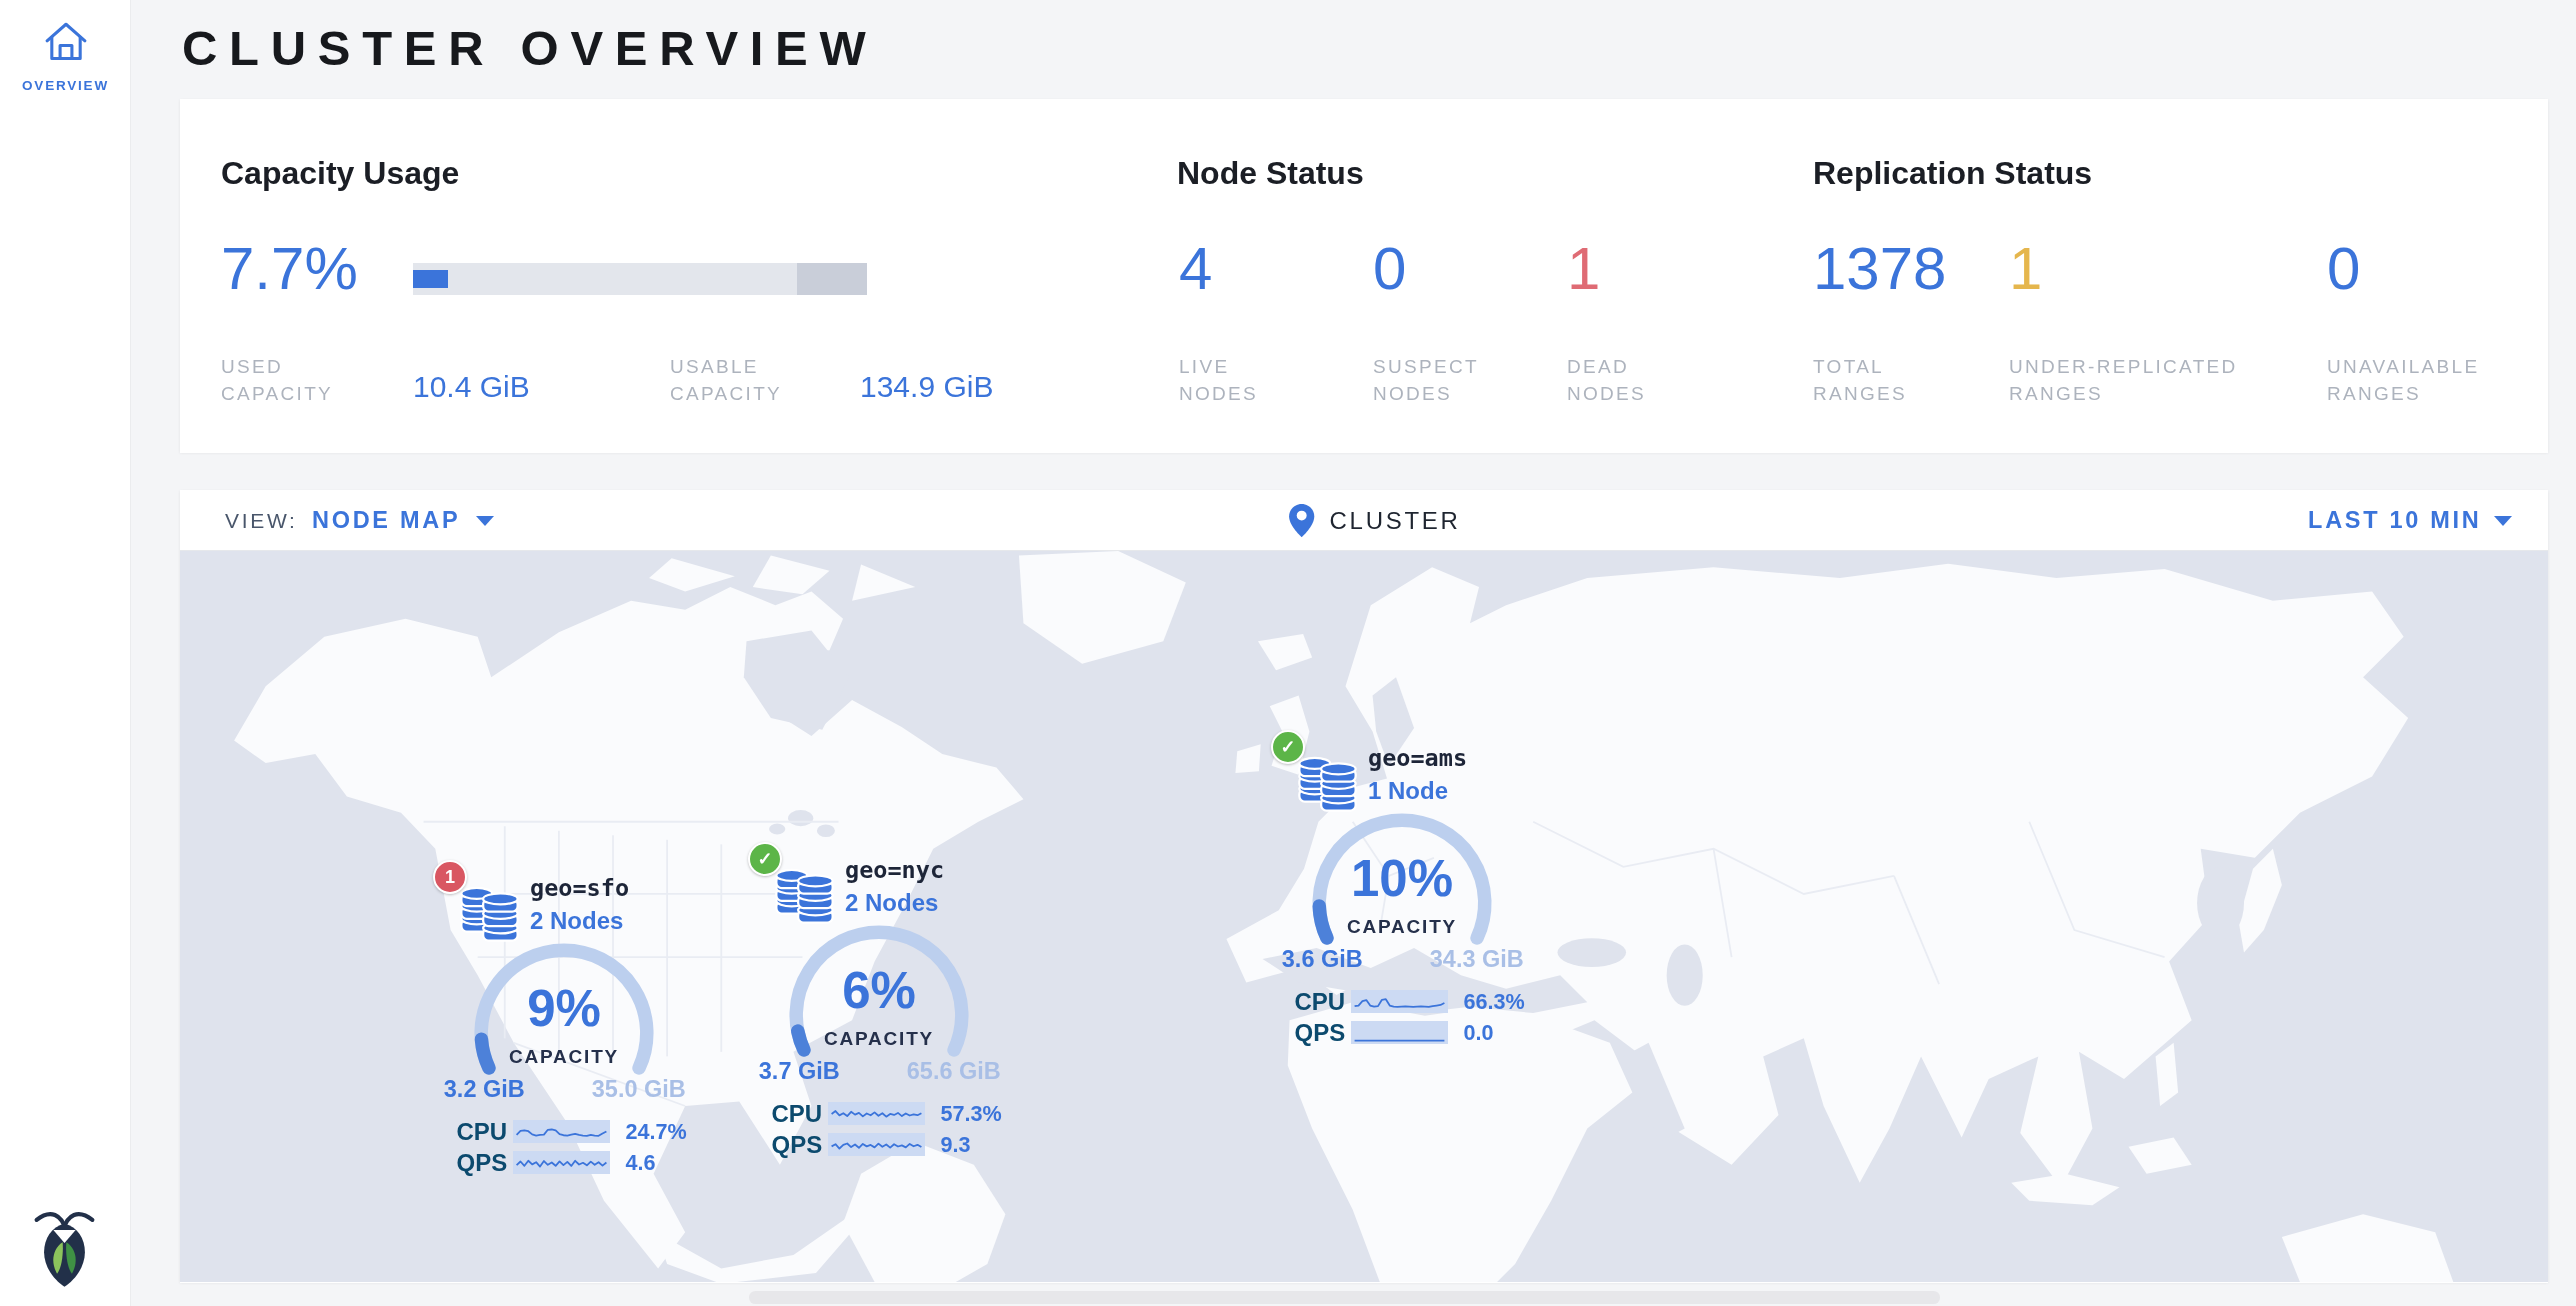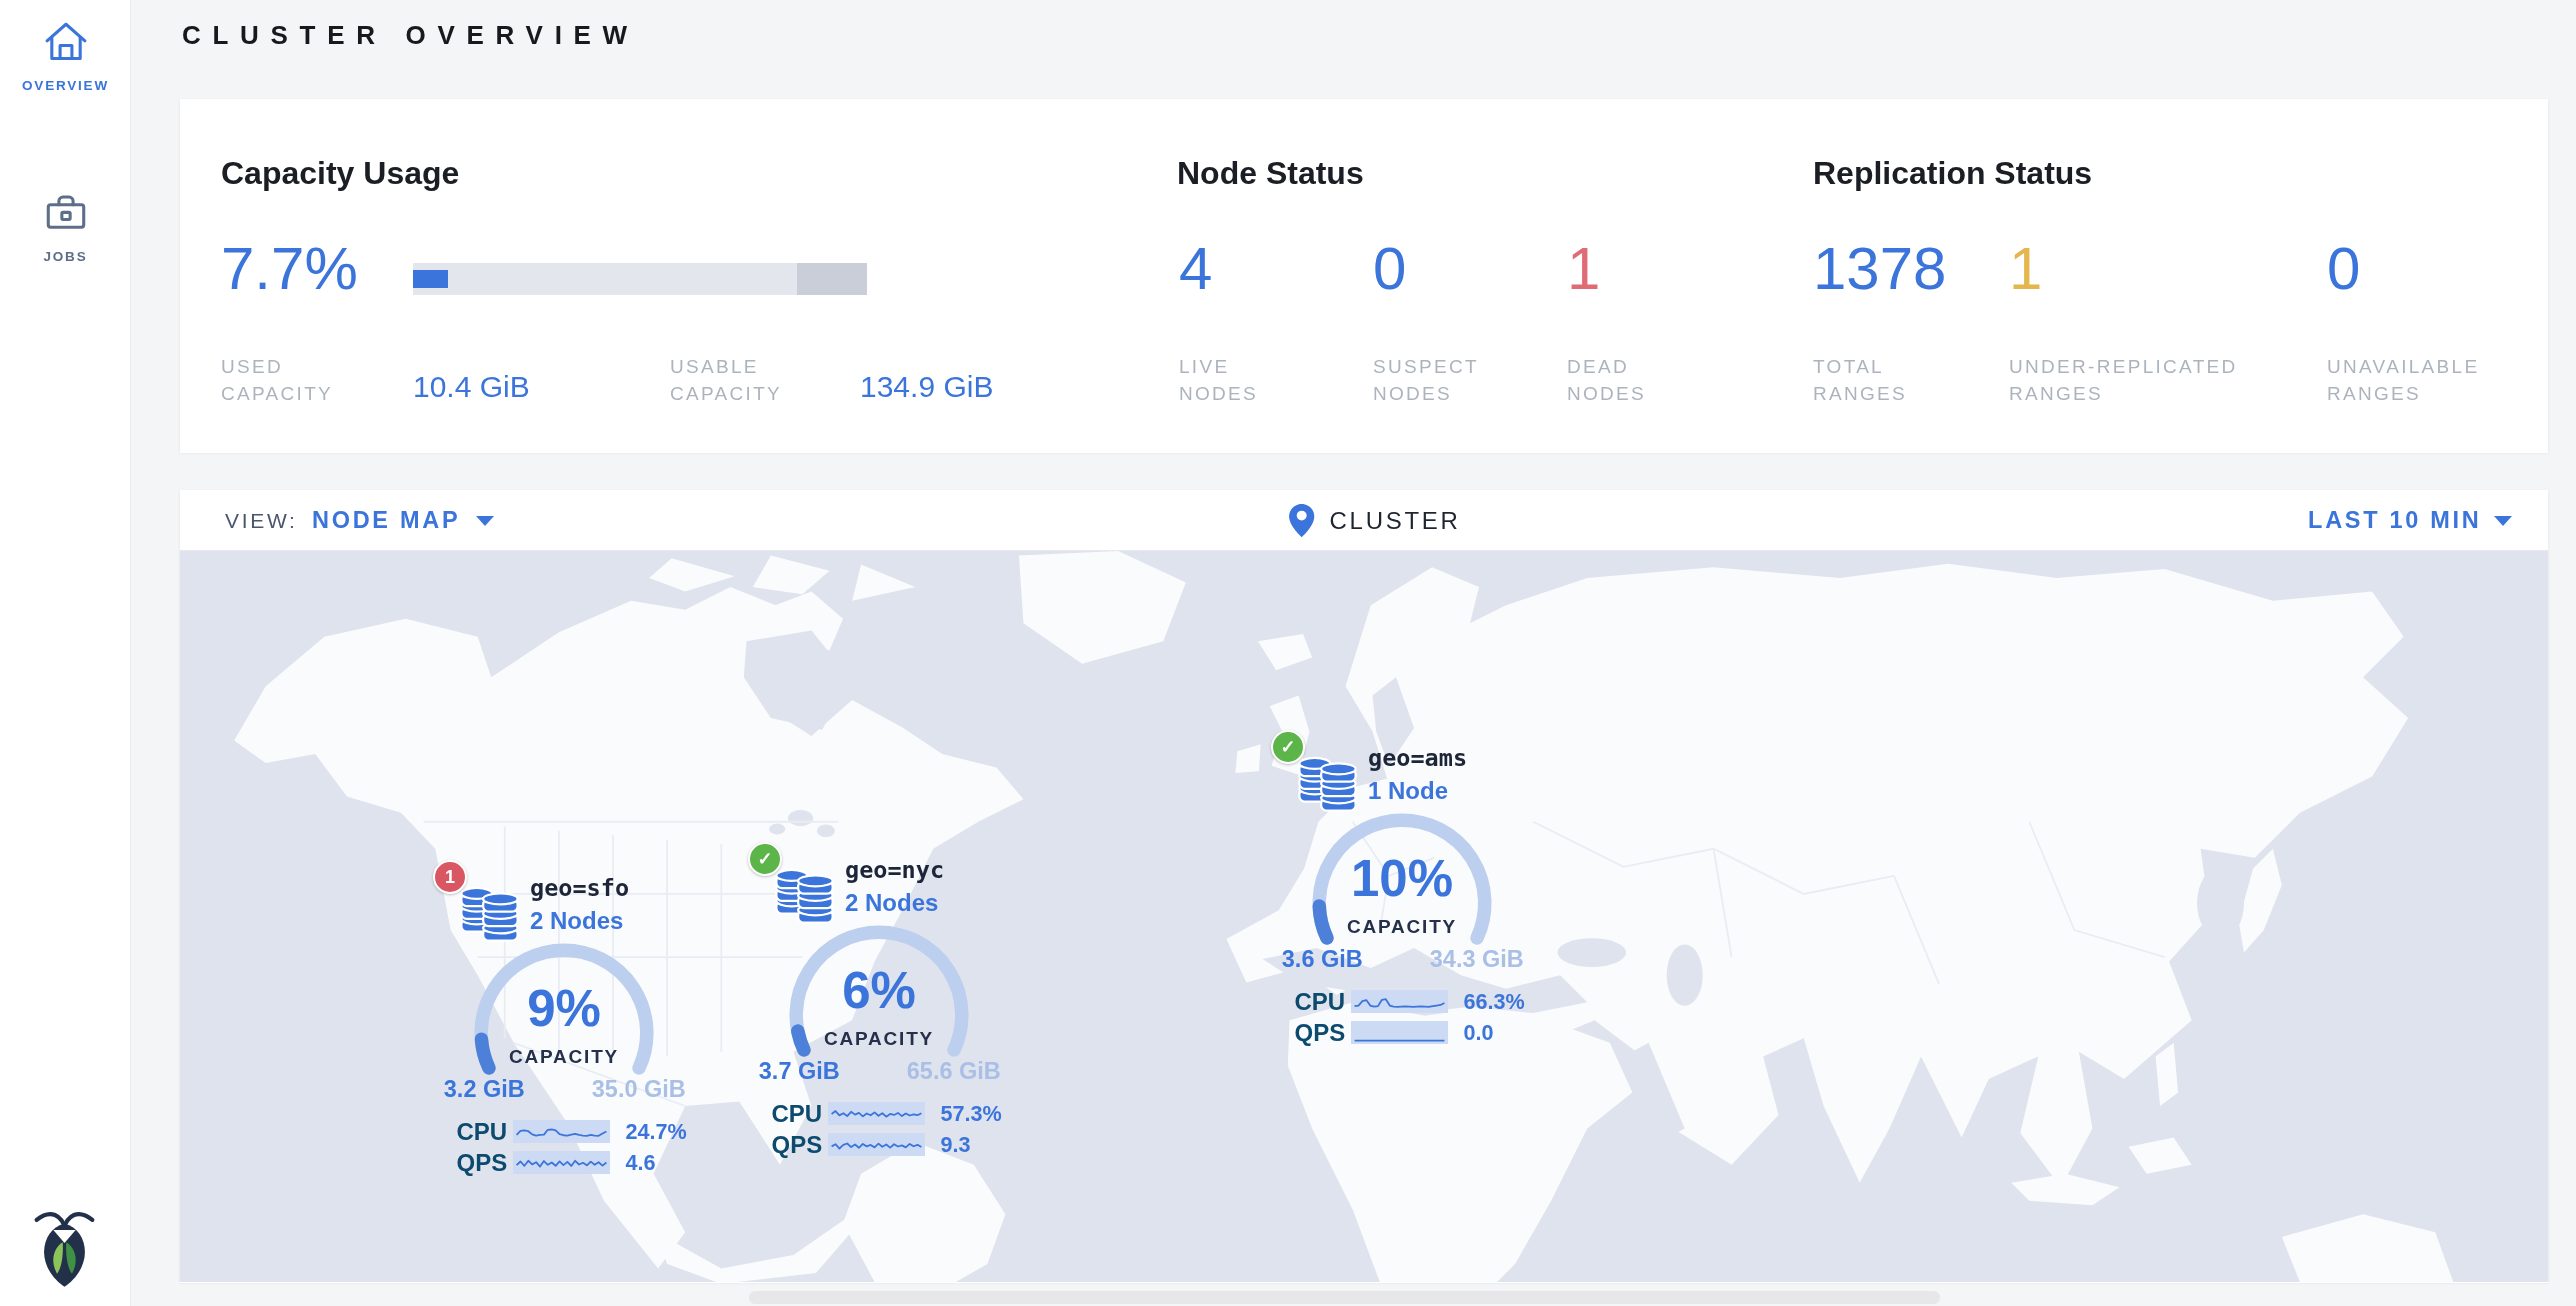--- a/index.html
+++ b/index.html
@@ -10,21 +10,21 @@
   .sidebar { position:absolute; left:0; top:0; width:131px; height:1306px; background:#ffffff; border-right:0.9px solid #ebecee; z-index:5; }
   .side-item { width:131px; padding:16px 0 12.6px; text-align:center; cursor:pointer; }
   .side-item .icn { display:block; margin:0 auto 9px; width:52px; height:52px; }
   .side-item .icn svg { width:52px; height:52px; stroke:#5d6e88; fill:none; stroke-width:2.6; stroke-linecap:round; stroke-linejoin:round; }
   .side-item .lbl { font-size:13.5px; font-weight:bold; letter-spacing:1.8px; color:#5d6e88; }
   .side-item.active .lbl { color:#3b74da; }
   .side-item.active .icn svg { stroke:#3b74da; }
   .side-logo { position:absolute; left:32px; top:1205px; width:65px; height:87px; }
 
   
-  .page-title { position:absolute; left:182px; top:20px; font-size:26px; font-weight:bold; letter-spacing:11.7px; color:#17191d; }
+  .page-title { position:absolute; left:182px; top:20px; font-size:49px; font-weight:bold; letter-spacing:11.7px; color:#17191d; }
 
   
   .card { position:absolute; left:180px; width:2368px; background:#ffffff; box-shadow:0 0.9px 2.7px rgba(40,45,60,0.09); }
   .summary-card { top:99px; height:354px; }
   .map-card { top:490px; height:793px; }
 
   .sec-title { position:absolute; font-size:32px; font-weight:bold; color:#1b1e25; }
   .big-stat { position:absolute; font-size:60px; font-weight:400; color:#3b74da; }
   .big-stat.tone-red { color:#df6b74; }
   .big-stat.tone-yellow { color:#e5b64d; }
@@ -90,30 +90,20 @@
   <div class="side-item active">
     <span class="icn">
       <svg viewBox="0 0 44 44">
           <path d="M6 21 L22 7 L38 21"></path>
           <path d="M10 18 V36 H34 V18"></path>
           <path d="M17 36 V25 H27 V36"></path>
         </svg>
     </span>
     <span class="lbl">OVERVIEW</span>
   </div>
-  <div class="side-item" style="margin-top:65px;">
-    <span class="icn">
-      <svg viewBox="0 0 44 44">
-          <rect x="7" y="15" width="30" height="19" rx="2"></rect>
-          <path d="M16 15 V12 C16 10 17.5 8.5 19.5 8.5 H24.5 C26.5 8.5 28 10 28 12 V15"></path>
-          <rect x="18.5" y="21.5" width="7" height="6" rx="1"></rect>
-        </svg>
-    </span>
-    <span class="lbl">JOBS</span>
-  </div>
 
   <span class="side-logo">
     <svg viewBox="0 0 70 90">
       <path d="M5 16 C20 4 32 10 37 28" stroke="#223049" stroke-width="4.5" fill="none" stroke-linecap="round"></path>
       <path d="M65 16 C50 4 38 10 33 28" stroke="#223049" stroke-width="4.5" fill="none" stroke-linecap="round"></path>
       <path d="M35 20 C21 24 13 36 13 51 C13 67 24 81 35 88 C46 81 57 67 57 51 C57 36 49 24 35 20 Z" fill="#223049"></path>
       <path d="M23 27 L47 27 L35 41 Z" fill="#ffffff"></path>
       <path d="M33 40 C22 47 20 62 27 74 C32 68 34 52 33 40 Z" fill="#8cc45c"></path>
       <path d="M37 40 C48 47 50 62 43 74 C38 68 36 52 37 40 Z" fill="#3f9144"></path>
     </svg>

